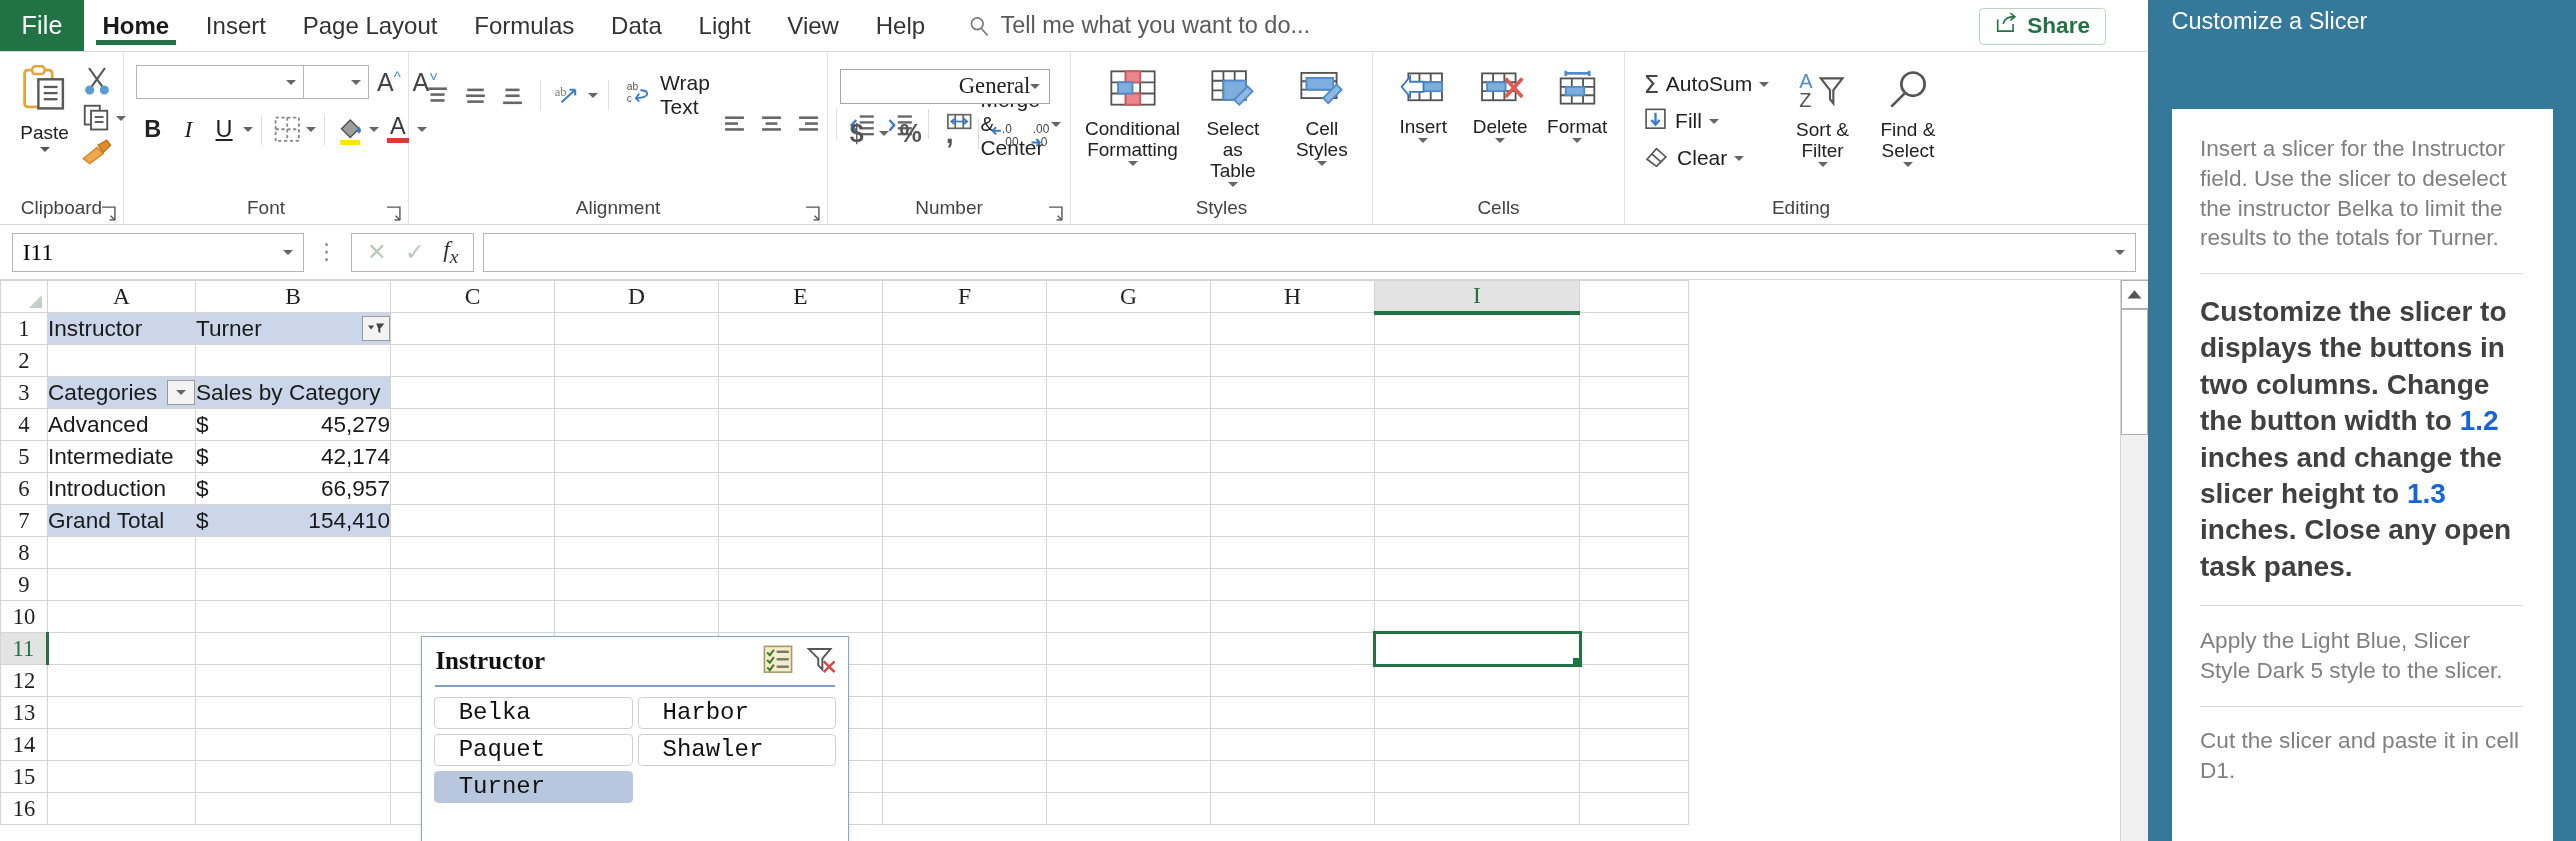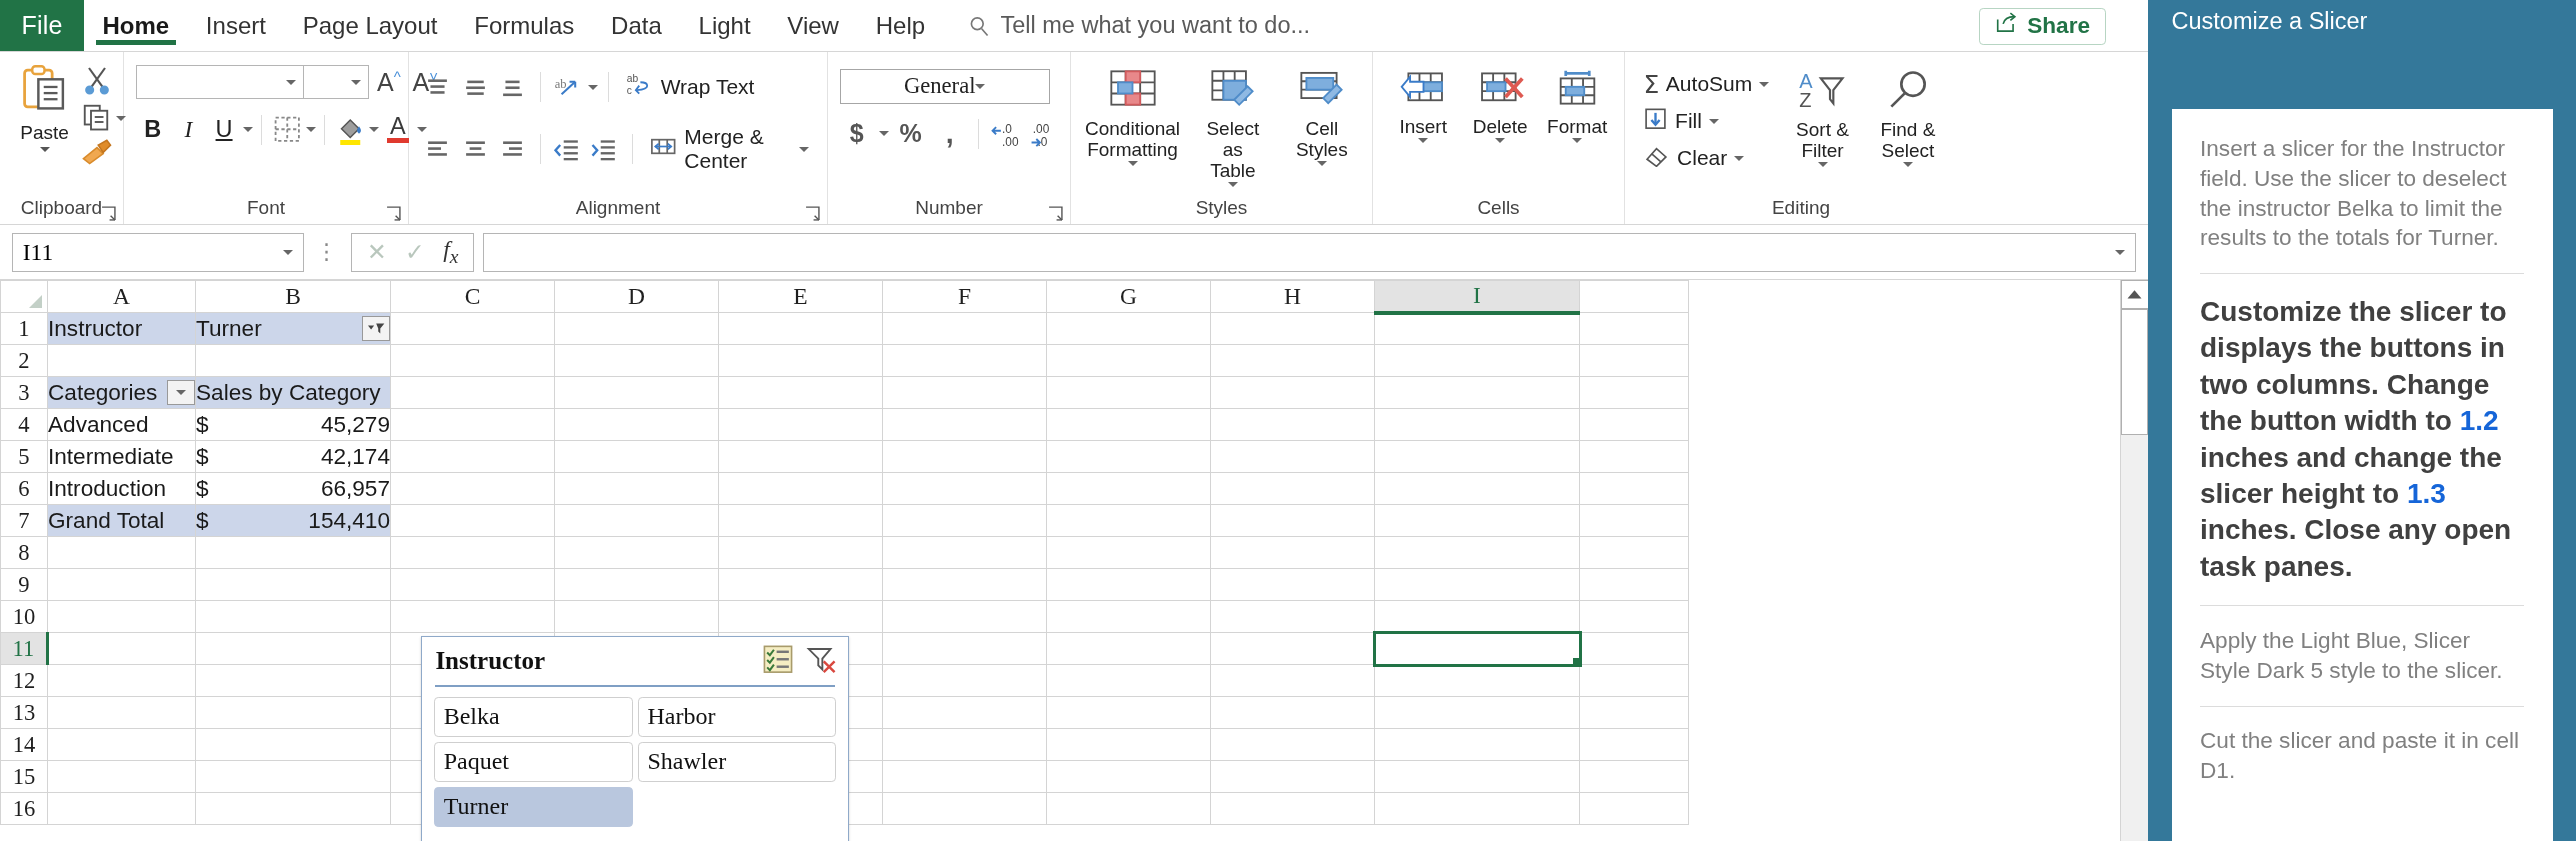--- a/index.html
+++ b/index.html
@@ -66,21 +66,21 @@
   .fbtn { min-width:34px; height:37px; display:flex; align-items:center; justify-content:center; font-size:23.5px; color:#222; }
   .vdiv { width:0.8px; height:30px; background:#dcdcdc; margin:0 6.7px; }
 
   
   .align-g { width:419px; }
   .al-row { display:flex; align-items:center; gap:3.4px; }
   .al-row2 { margin-top:17px; }
 
   
   .num-g { width:243px; }
-  .numfmt { width:210px; height:35px; border:0.8px solid #a6a6a6; display:flex; align-items:center; padding:0 8.4px; justify-content:center; font-size:22.6px; color:#222; background:#fff;}
+  .numfmt { width:210px; height:35px; border:0.8px solid #a6a6a6; display:flex; align-items:center; padding:0 8.4px; justify-content:flex-end; font-size:22.6px; color:#222; background:#fff;}
   .num-row2 { display:flex; align-items:center; gap:5px; margin-top:11.7px; }
 
   
   .styles-g { width:302px; }
   
   .cells-g { width:252px; }
   
   .edit-g { width:352px; border-right:none; }
   .edit-cols { display:flex; gap:8.4px; }
   .edit-left { display:flex; flex-direction:column; gap:3.4px; }
@@ -114,22 +114,22 @@
   
   .slicer {
     position:absolute; left:421px; top:356px; width:428px; height:449px;
     background:#fff; border:0.8px solid #8fa9c9; box-shadow:0 0.8px 2.5px rgba(0,0,0,.18);
   }
   .slicer-head { display:flex; align-items:center; justify-content:space-between; padding:8.4px 11.7px 5px 13.4px;}
   .slicer-title { font-family:"Liberation Serif", serif; font-weight:bold; font-size:25px; color:#111;}
   .slicer-icons { display:flex; align-items:center; gap:13.4px; }
   .slicer-rule { height:1.7px; background:#7f9fc4; margin:3.4px 13.4px 0 13.4px;}
   .slicer-grid { display:grid; grid-template-columns:1fr 1fr; gap:5px; padding:10px 11.7px; }
-  .sbtn { height:40px; border:0.8px solid #cfcfcf; border-radius:4.2px; display:flex; align-items:center; padding:0 9px;
-          font-family:Liberation Serif, serif; font-size:24px; color:#111; background:#fff;}
+  .sbtn { height:32px; border:0.8px solid #cfcfcf; border-radius:4.2px; display:flex; align-items:center; padding:0 24px;
+          font-family:Liberation Mono, monospace; font-size:24px; color:#111; background:#fff;}
   .sbtn.selected { background:#b9c7de; border-color:#b9c7de; }
 
   
   .vscroll { position:absolute; right:0; top:0; width:28.5px; height:100%; background:#f0f0f0; border-left:0.8px solid #d4d4d4;}
   .vs-up { width:28.5px; height:28.5px; background:#fff; border:0.8px solid #b0b0b0; display:flex; align-items:center; justify-content:center;}
   .vs-thumb { width:27px; height:126px; background:#fff; border:0.8px solid #b0b0b0; margin-top:0px;}
 
   
   .taskpane { width:428px; height:842px; background:#34789a; position:relative; }
   .tp-title { color:#fff; font-size:23.5px; padding:8.4px 0 0 23.5px; }
@@ -312,21 +312,21 @@
           <svg width="15" height="15" viewBox="0 0 14 14" fill="none" stroke="#555" stroke-width="1.3">
                 <path d="M1 1 L13 1 L13 13"></path>
                 <path d="M13 13 L8 13"></path>
                 <path d="M9 9 L13 13"></path>
               </svg>
         </span>
       </div>
     </div>
 
     <div class="rgroup align-g">
-      <div class="rgroup-body" style="flex-direction:column;padding-top:8.4px;">
+      <div class="rgroup-body" style="padding-top:8.4px;">
         <div class="al-row">
           <span class="fbtn">
             <svg width="27" height="23.5" viewBox="0 0 22 20" stroke="#666" stroke-width="2.2">
                   <line x1="3" y1="4" x2="19" y2="4"></line>
                   <line x1="5" y1="9" x2="17" y2="9"></line>
                   <line x1="5" y1="14" x2="17" y2="14"></line>
                 </svg>
           </span>
           <span class="fbtn">
             <svg width="27" height="23.5" viewBox="0 0 22 20" stroke="#666" stroke-width="2.2">

